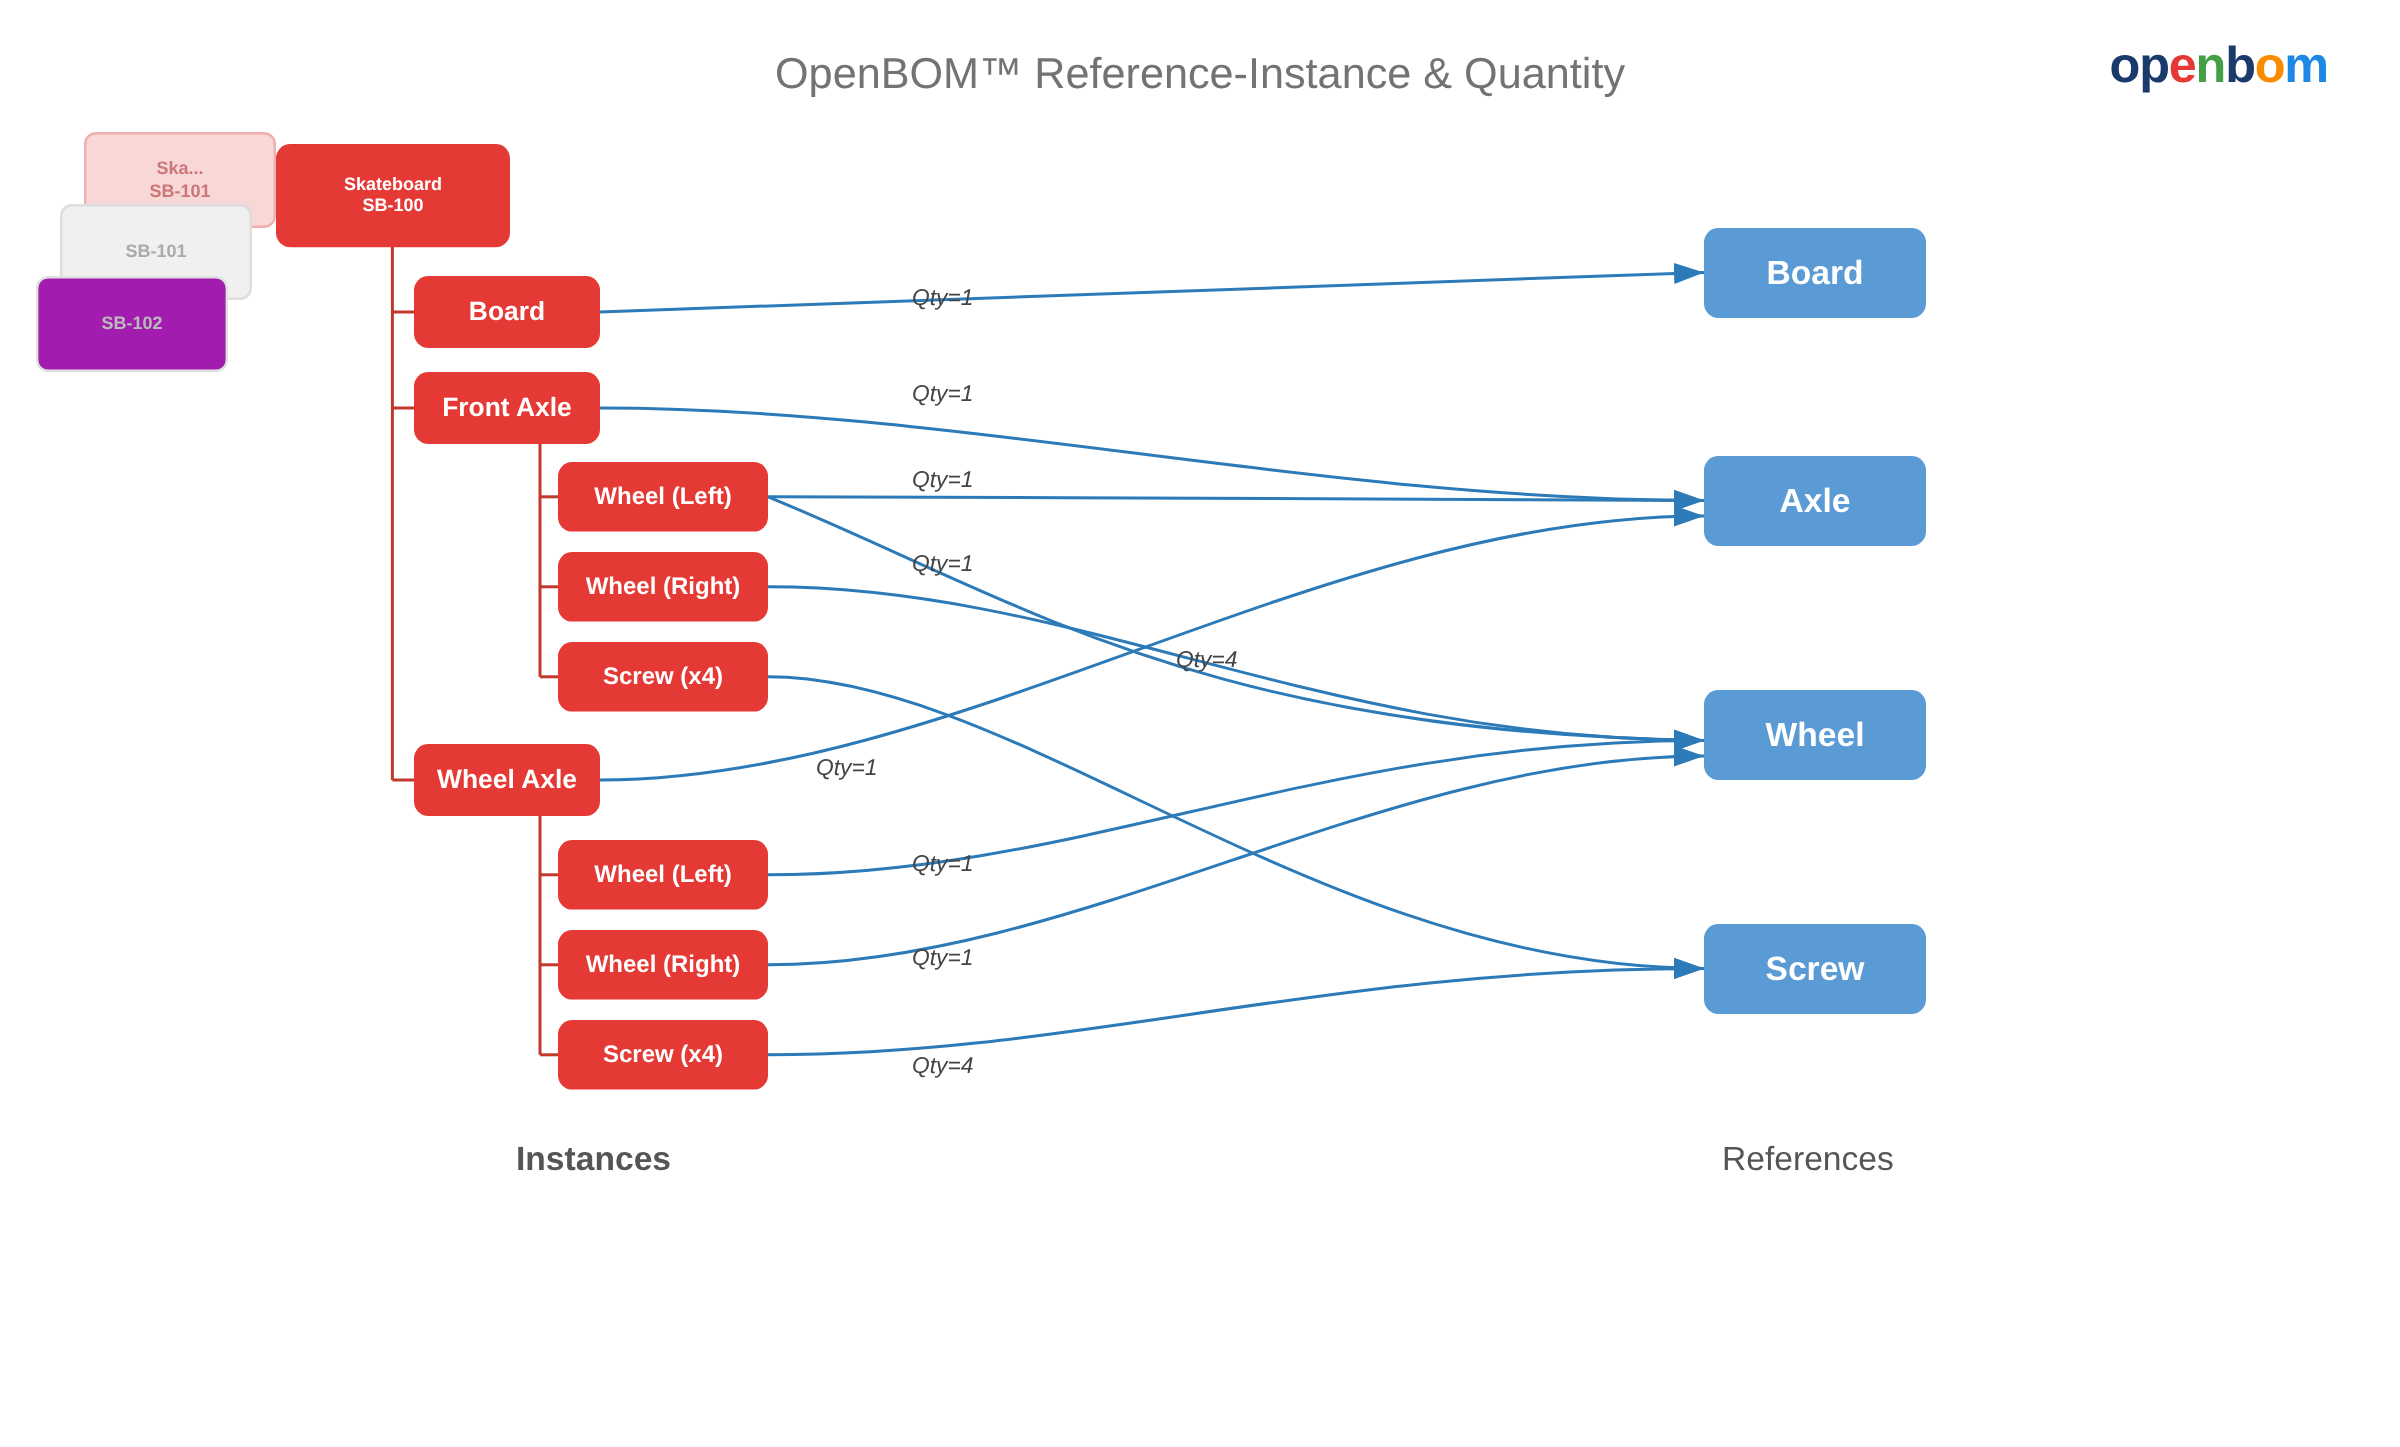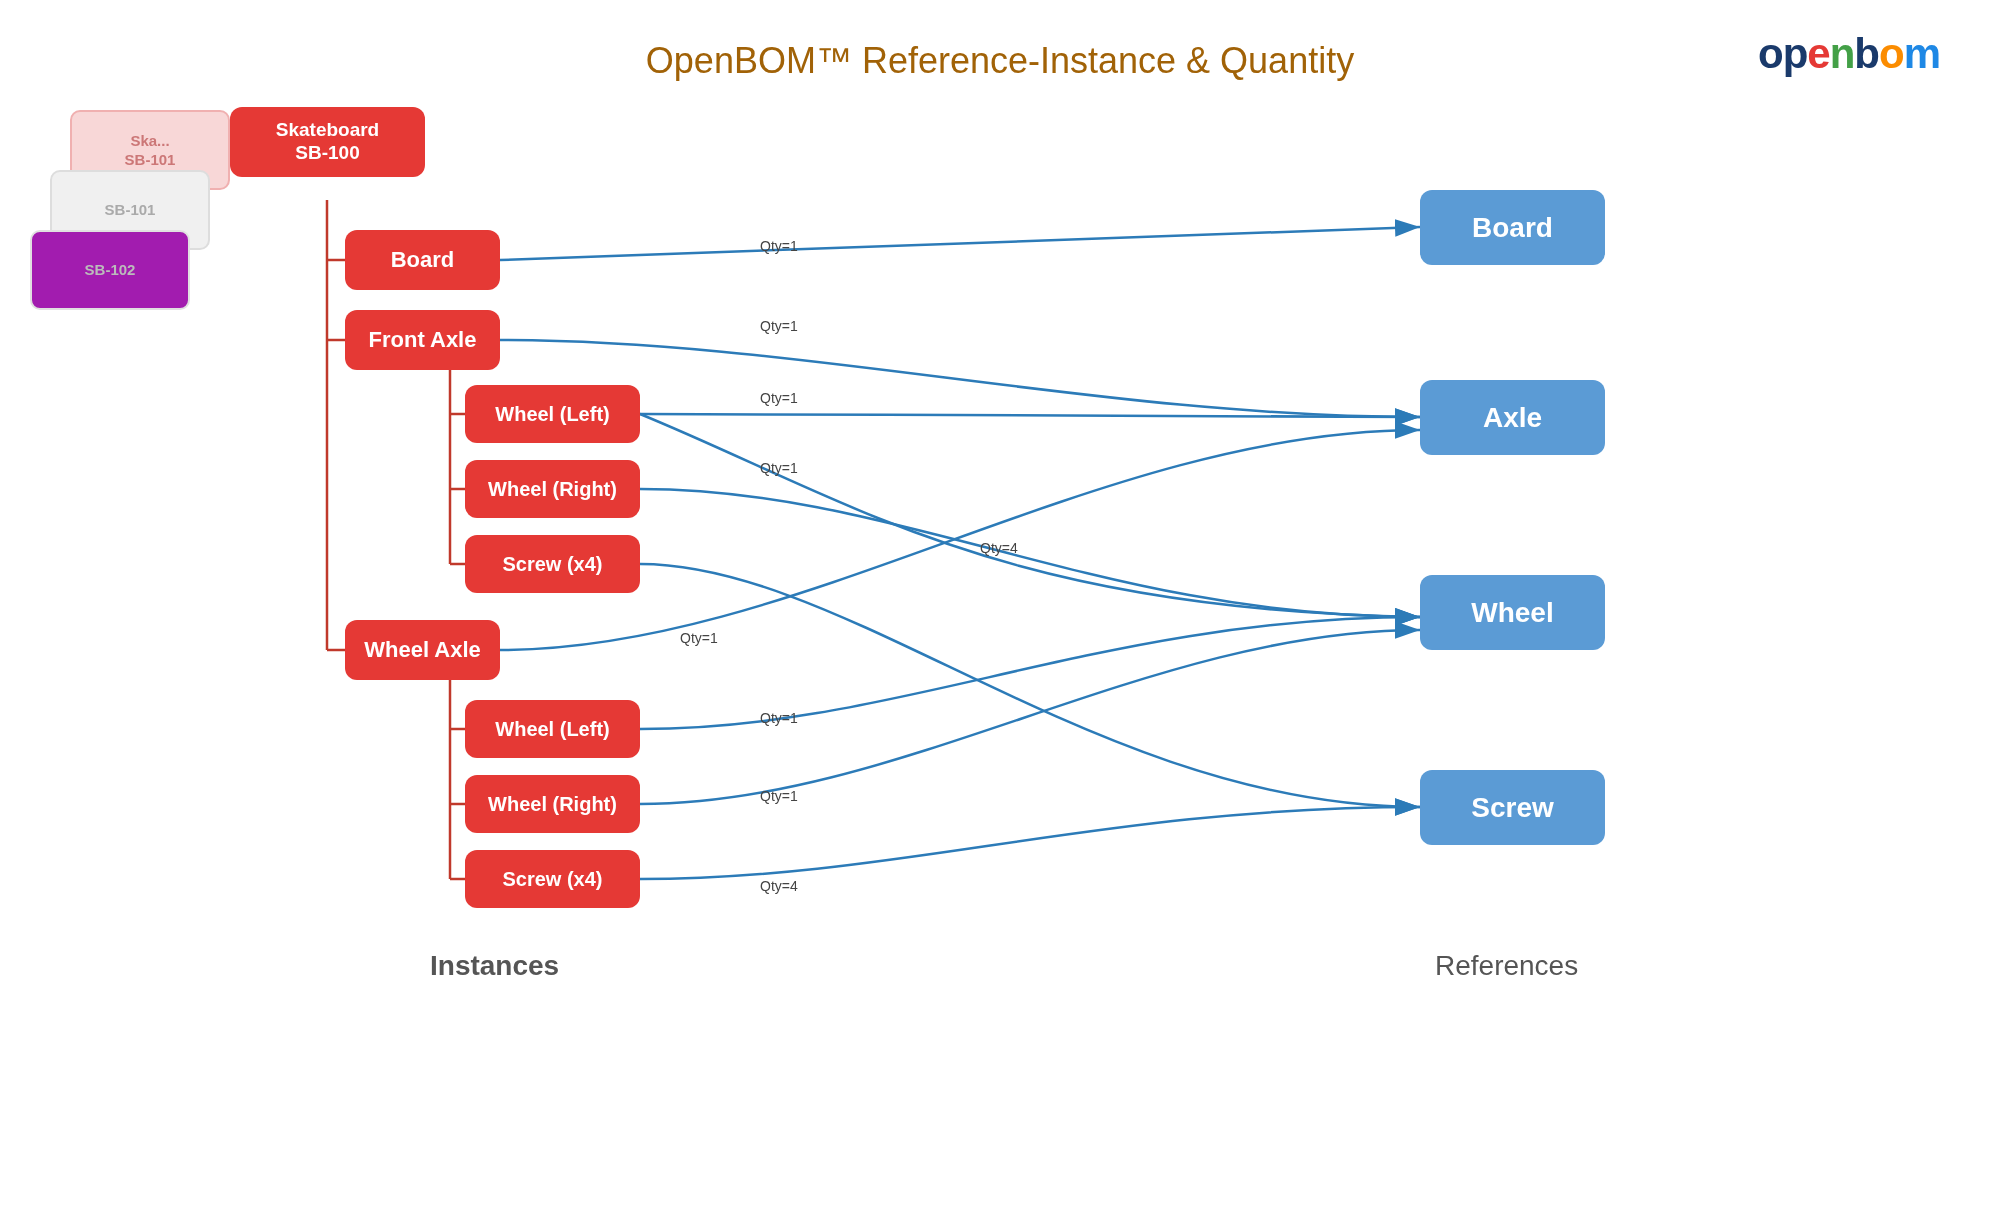--- a/index.html
+++ b/index.html
@@ -9,21 +9,21 @@
       background: #ffffff;
       font-family: 'Arial', sans-serif;
       overflow: hidden;
       position: relative;
     }
 
     .page-title {
       text-align: center;
       font-size: 36px;
       font-weight: 400;
-      color: #a16207;
+      color: #737373;
       position: absolute;
       top: 40px;
       left: 50%;
       transform: translateX(-50%);
       white-space: nowrap;
     }
 
     
     .logo {
       position: absolute;
@@ -127,22 +127,23 @@
     .label-references {
       position: absolute;
       font-size: 28px;
       font-weight: 400;
       color: #555;
     }
 
     
     .qty-label {
       position: absolute;
-      font-size: 14px;
+      font-size: 19px;
       color: #444;
+      font-style: italic;
     }
 
     svg.connections {
       position: absolute;
       top: 0; left: 0;
       width: 2000px;
       height: 1206px;
       pointer-events: none;
     }
   </style>
@@ -209,21 +210,21 @@
 
   <path d="M640,414 C850,500 1000,610 1420,617" stroke="#2c7bb8" stroke-width="2.5" fill="none" marker-end="url(#arrow-blue)"></path>
 
   <defs>
     <marker id="arrow-blue" markerWidth="10" markerHeight="7" refX="10" refY="3.5" orient="auto">
       <polygon points="0 0, 10 3.5, 0 7" fill="#2c7bb8"></polygon>
     </marker>
   </defs>
 </svg>
 
-<div class="red-box" style="left:230px; top:107px; width:195px; height:70px; font-size:19px;">
+<div class="red-box" style="left:230px; top:120px; width:195px; height:86px; font-size:15px;">
   Skateboard<br>SB-100
 </div>
 
 <div class="red-box" style="left:345px; top:230px; width:155px; height:60px; font-size:22px;">
   Board
 </div>
 
 <div class="red-box" style="left:345px; top:310px; width:155px; height:60px; font-size:22px;">
   Front Axle
 </div>

